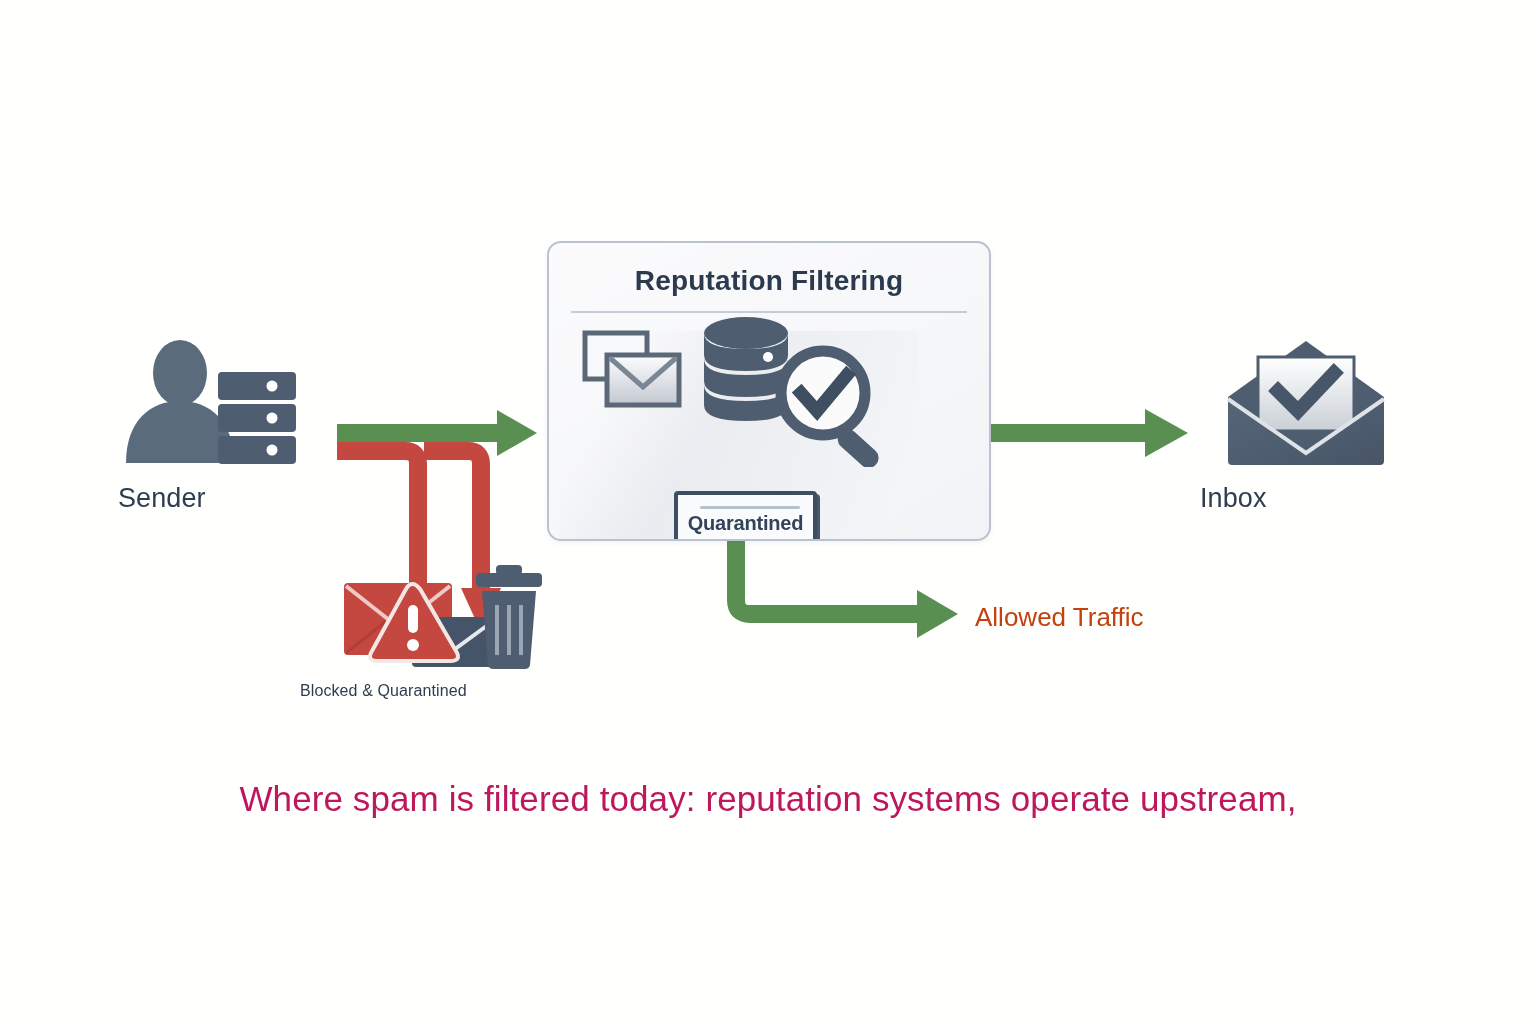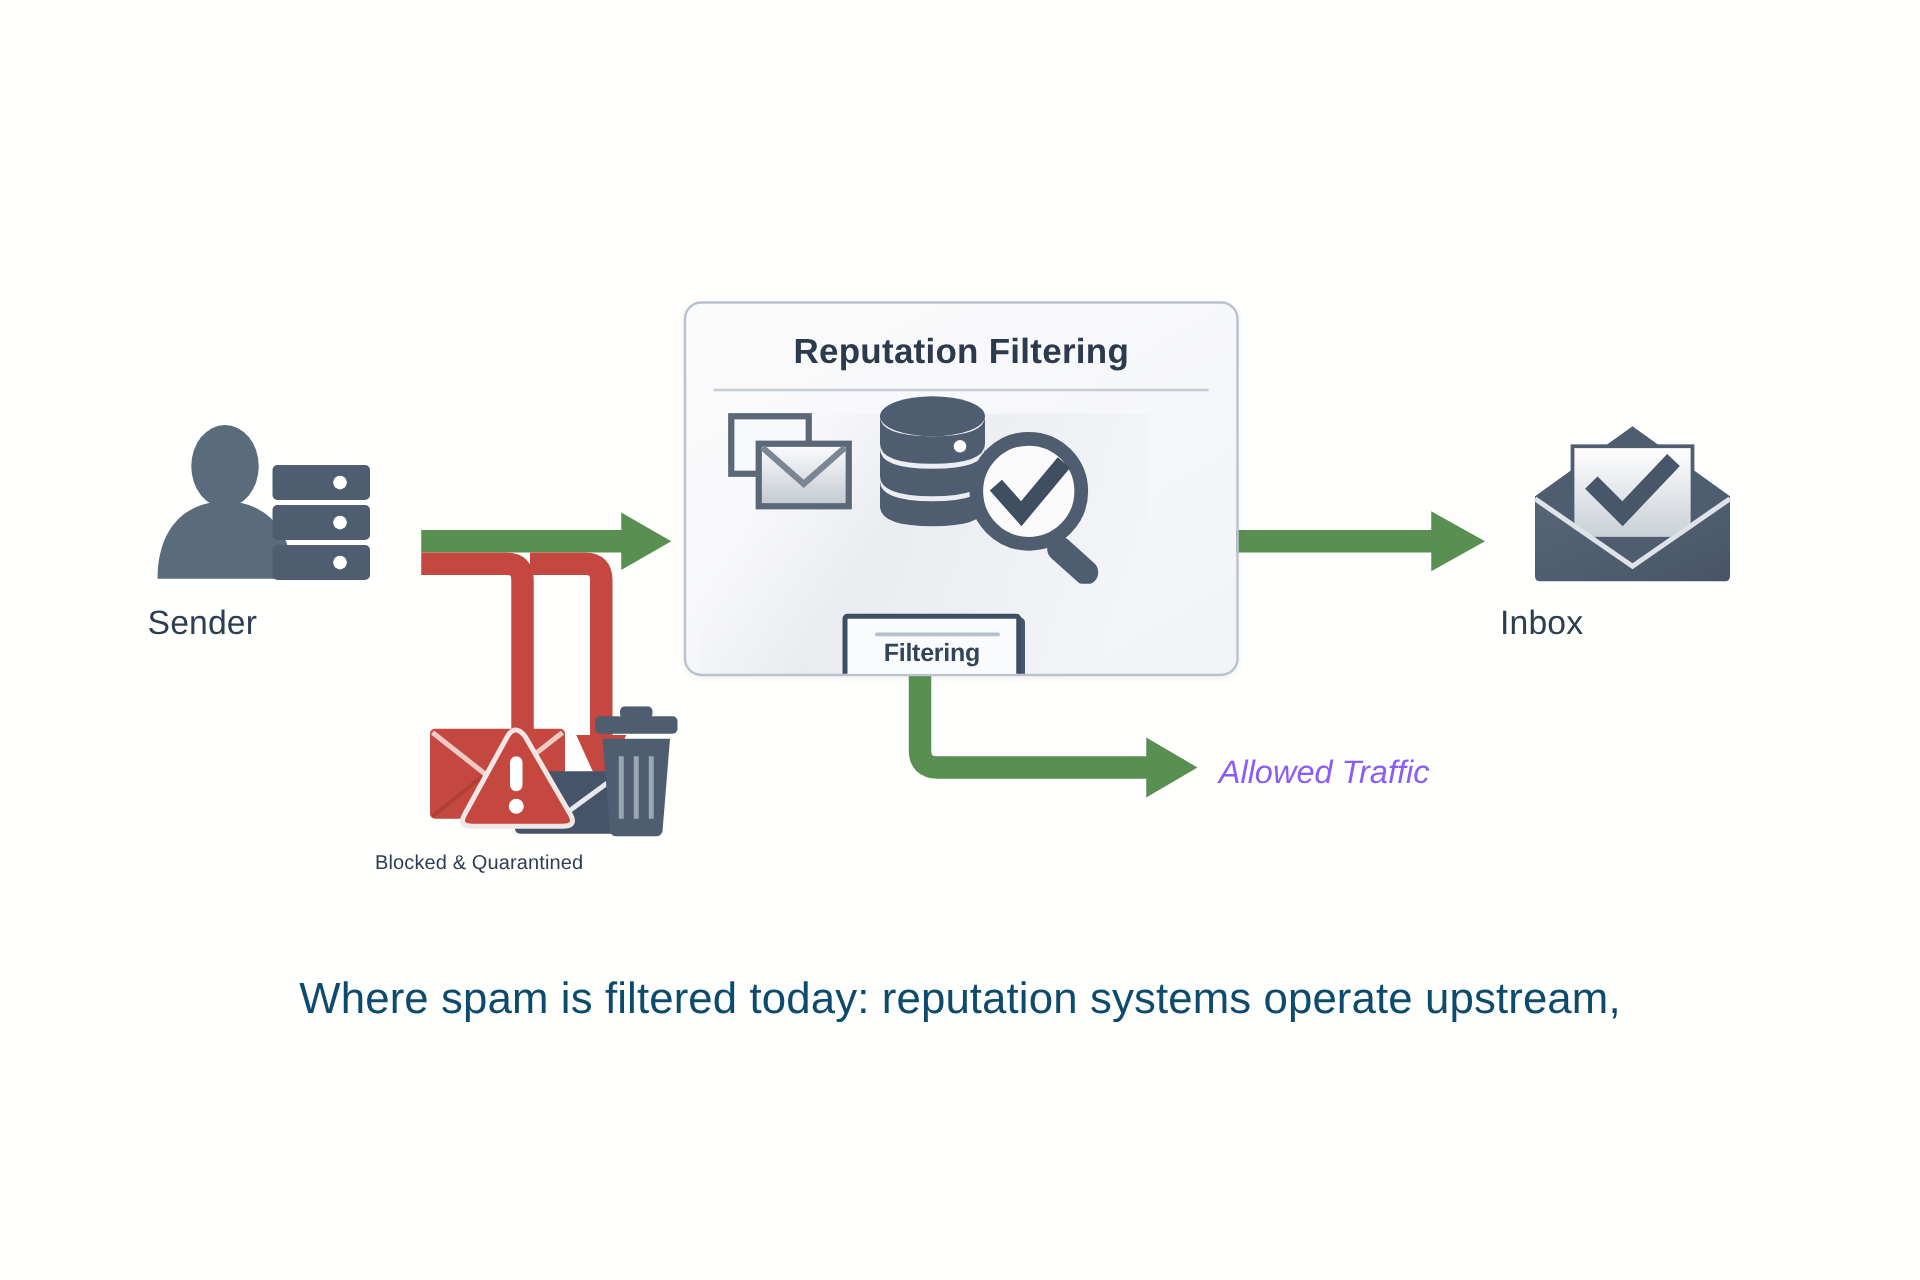--- a/index.html
+++ b/index.html
@@ -118,34 +118,33 @@
     letter-spacing: -.2px;
   }
   #rep-word-1 { top: 17px; }
   #rep-word-2 { top: 45px; }
 
   
   #allowed-label {
     left: 975px;
     top: 602px;
     font-size: 26px;
-    color: #8b5cf6;
+    color: #c2410c;
     white-space: nowrap;
-    font-style: italic;
   }
 
   
   #caption {
     left: 150px;
     top: 770px;
     width: 1236px;
     text-align: center;
     font-size: 35px;
     line-height: 57px;
-    color: #0c4a6e;
+    color: #be185d;
     letter-spacing: .1px;
   }
   .caption-line { display: block; }
 </style>
 </head>
 <body>
 
 <div id="stage">
 
   <svg class="abs" id="connectors-layer" style="left:0;top:0;width:1536px;height:1024px;" viewBox="0 0 1536 1024">
@@ -285,21 +284,21 @@
 
       <svg style="position:absolute;left:222px;top:20px;" width="126" height="126" viewBox="0 0 126 126">
         <circle cx="52" cy="52" r="42" fill="#fbfbfc" stroke="#4e5e70" stroke-width="11"></circle>
         <path d="M 30 52 L 46 70 L 76 34" fill="none" stroke="#3f4e61" stroke-width="13" stroke-linecap="square" stroke-linejoin="miter"></path>
         <rect x="76" y="84" width="48" height="20" rx="10" fill="#4e5e70" transform="rotate(42 76 84)"></rect>
       </svg>
 
       <div id="rep-doc">
         <div id="rep-doc-box">
           <div class="rep-line" id="rep-line-top"></div>
-          <div id="rep-word-1">Filtering</div>
+          <div id="rep-word-1">Quarantined</div>
           <div id="rep-word-2">Data</div>
 
         </div>
       </div>
     </div>
   </div>
 
   <div class="abs" id="allowed-label">Allowed Traffic</div>
 
   <div class="abs" id="caption">

